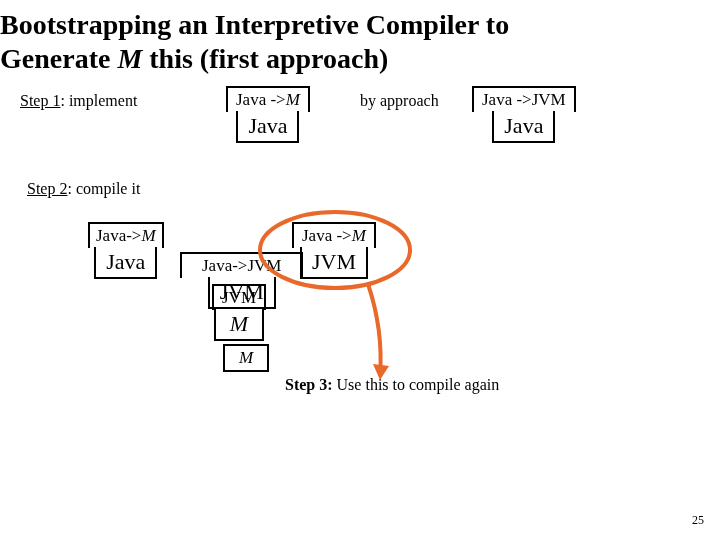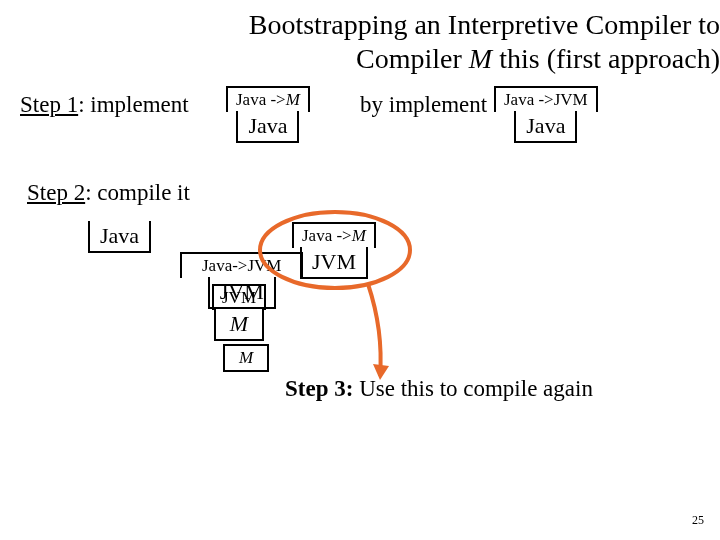--- a/index.html
+++ b/index.html
@@ -14,29 +14,29 @@
   .slide {
     position: relative;
     width: 720px;
     height: 540px;
   }
   .title {
     position: absolute;
     top: 8px;
     left: 0;
     width: 720px;
-    text-align: right;
+    text-align: left;
     font-size: 28px;
-    font-weight: normal;
+    font-weight: bold;
     line-height: 1.2;
   }
   .title .ital { font-style: italic; }
   .text {
     position: absolute;
-    font-size: 23px;
+    font-size: 16px;
   }
   .step-label .u { text-decoration: underline; }
 
   
   .t-diag {
     position: absolute;
   }
   .t-top {
     border: 2px solid #000;
     border-bottom: none;
@@ -74,50 +74,53 @@
     pointer-events: none;
   }
 </style>
 </head>
 <body>
 
 <div class="slide">
 
   <div class="title">
     <span>Bootstrapping an Interpretive Compiler to</span><br>
-    <span>Compiler </span><span class="ital">M</span><span> this (first approach)</span>
+    <span>Generate </span><span class="ital">M</span><span> this (first approach)</span>
   </div>
 
   <div class="text step-label" style="left:20px; top:92px;">
     <span class="u">Step 1</span><span>: implement</span>
   </div>
 
   <div class="t-diag" style="left:226px; top:86px;">
     <div class="t-top">
       <span>Java -&gt;</span><span class="ital">M</span>
     </div>
     <div class="t-bot-wrap">
         <div class="t-bot">Java</div>
       </div>
   </div>
 
-  <div class="text" style="left:360px; top:92px;">by implement</div>
+  <div class="text" style="left:360px; top:92px;">by approach</div>
 
-  <div class="t-diag" style="left:494px; top:86px;">
+  <div class="t-diag" style="left:472px; top:86px;">
     <div class="t-top">Java -&gt;JVM</div>
     <div class="t-bot-wrap">
         <div class="t-bot">Java</div>
       </div>
   </div>
 
   <div class="text step-label" style="left:27px; top:180px;">
     <span class="u">Step 2</span><span>: compile it</span>
   </div>
 
   <div class="t-diag" style="left:88px; top:222px;">
+    <div class="t-top" style="padding:2px 6px;">
+      <span>Java-&gt;</span><span class="ital">M</span>
+    </div>
     <div class="t-bot-wrap">
         <div class="t-bot">Java</div>
       </div>
   </div>
 
   <div class="t-diag" style="left:180px; top:252px;">
     <div class="t-top" style="padding:2px 20px;">Java-&gt;JVM</div>
     <div class="t-bot-wrap">
         <div class="t-bot">JVM</div>
       </div>

